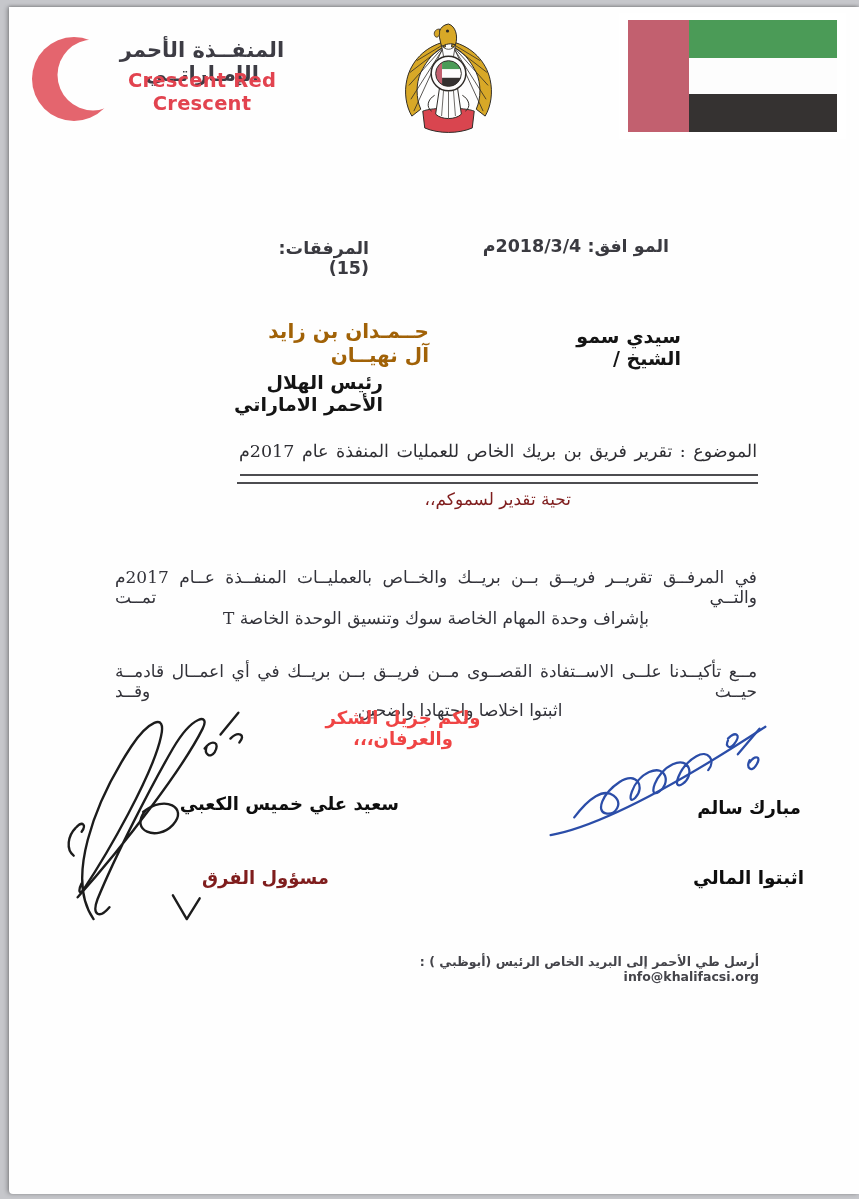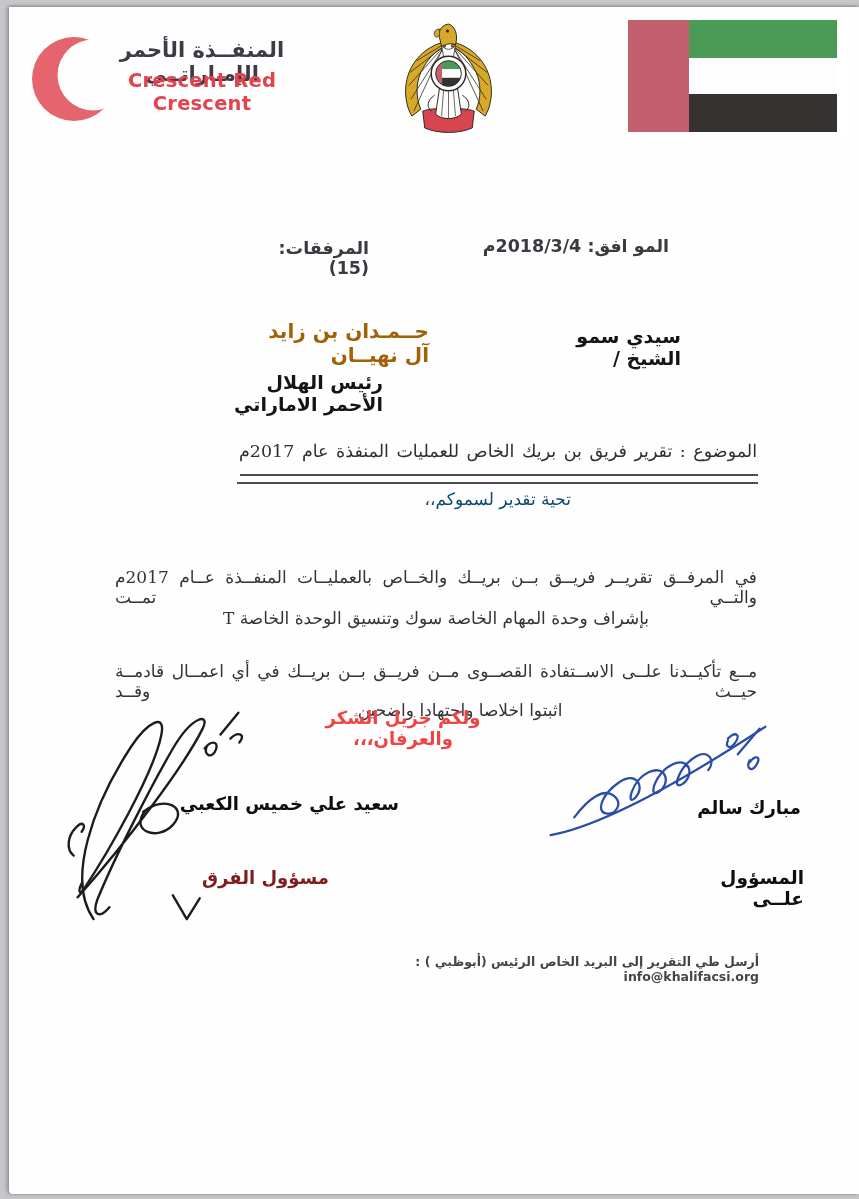--- a/index.html
+++ b/index.html
@@ -37,21 +37,21 @@
   
   .salutation{left:538px;top:318px;width:134px;font-size:19px;color:#141414;}
   .addr-name{left:248px;top:312px;width:172px;font-size:20px;color:#a16207;}
   .addr-title{left:206px;top:364px;width:168px;font-size:19px;color:#141414;}
 
   
   .subject{left:230px;top:434px;width:518px;font-size:17.5px;color:#2e2e33;font-family:"DejaVu Serif",serif;text-align:justify;text-align-last:justify;}
   .uline{height:1.6px;background:#4c4c50;}
   .ul1{left:231px;top:467px;width:518px;}
   .ul2{left:228px;top:475px;width:521px;}
-  .greeting{left:372px;top:482px;width:190px;font-size:17px;color:#0c4a6e;font-family:"DejaVu Serif",serif;}
+  .greeting{left:372px;top:482px;width:190px;font-size:17px;color:#7f1d1d;font-family:"DejaVu Serif",serif;}
 
   
   .bodyline{left:106px;width:642px;font-size:17px;color:#33333a;font-family:"DejaVu Serif",serif;margin-top:24px;}
   .j{text-align:justify;text-align-last:justify;}
   .p1l1{top:536px;}
   .p1l2{top:577px;text-align:center;text-align-last:center;}
   .p2l1{top:630px;}
   .p2l2{top:669px;left:130px;text-align-last:center;}
   .closing{left:268px;top:700px;width:252px;font-size:18px;color:#ef4444;text-align:center;font-weight:700;}
 
@@ -151,19 +151,19 @@
     <g fill="none" stroke="#2b4da8" stroke-width="2.3" stroke-linecap="round">
       <path d="M6,126 C50,118 120,84 224,16"></path>
       <path d="M30,108 C45,88 60,78 70,86 C80,94 72,106 62,104 C52,102 58,84 76,72 C94,60 102,78 92,88 C82,98 88,70 106,62 C124,54 128,74 116,82 C104,90 112,62 130,54 C148,46 152,66 140,74 C128,82 136,56 154,46 C166,39 174,50 166,60"></path>
       <path d="M196,44 L218,18"></path>
       <path d="M186,28 C194,20 200,24 192,34 C188,39 183,36 186,30"></path>
       <path d="M208,52 C214,44 221,46 214,56 C210,62 204,58 208,50"></path>
     </g>
   </svg>
 
   <div class="abs rtl bold name-right">مبارك سالم</div>
-  <div class="abs rtl bold title-right">المسؤول علــى</div>
+  <div class="abs rtl bold title-right">اثبتوا المالي</div>
   <div class="abs rtl bold name-left">سعيد علي خميس الكعبي</div>
   <div class="abs rtl bold title-left">مسؤول الفرق</div>
 
-  <div class="abs rtl footer-note">أرسل طي التقرير إلى البريد الخاص الرئيس (أبوظبي ) : info@khalifacsi.org</div>
+  <div class="abs rtl footer-note">أرسل طي الأحمر إلى البريد الخاص الرئيس (أبوظبي ) : info@khalifacsi.org</div>
 
 </div>
 
 </body></html>

